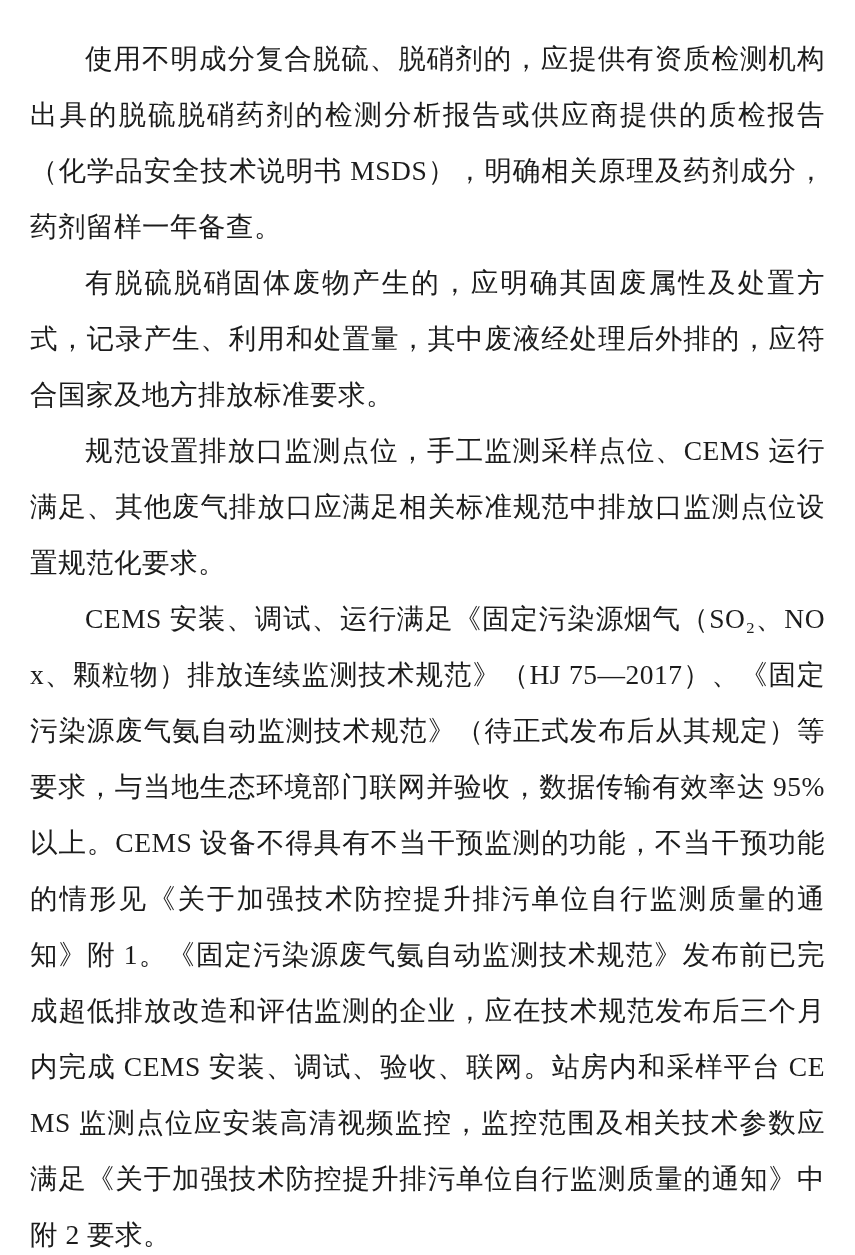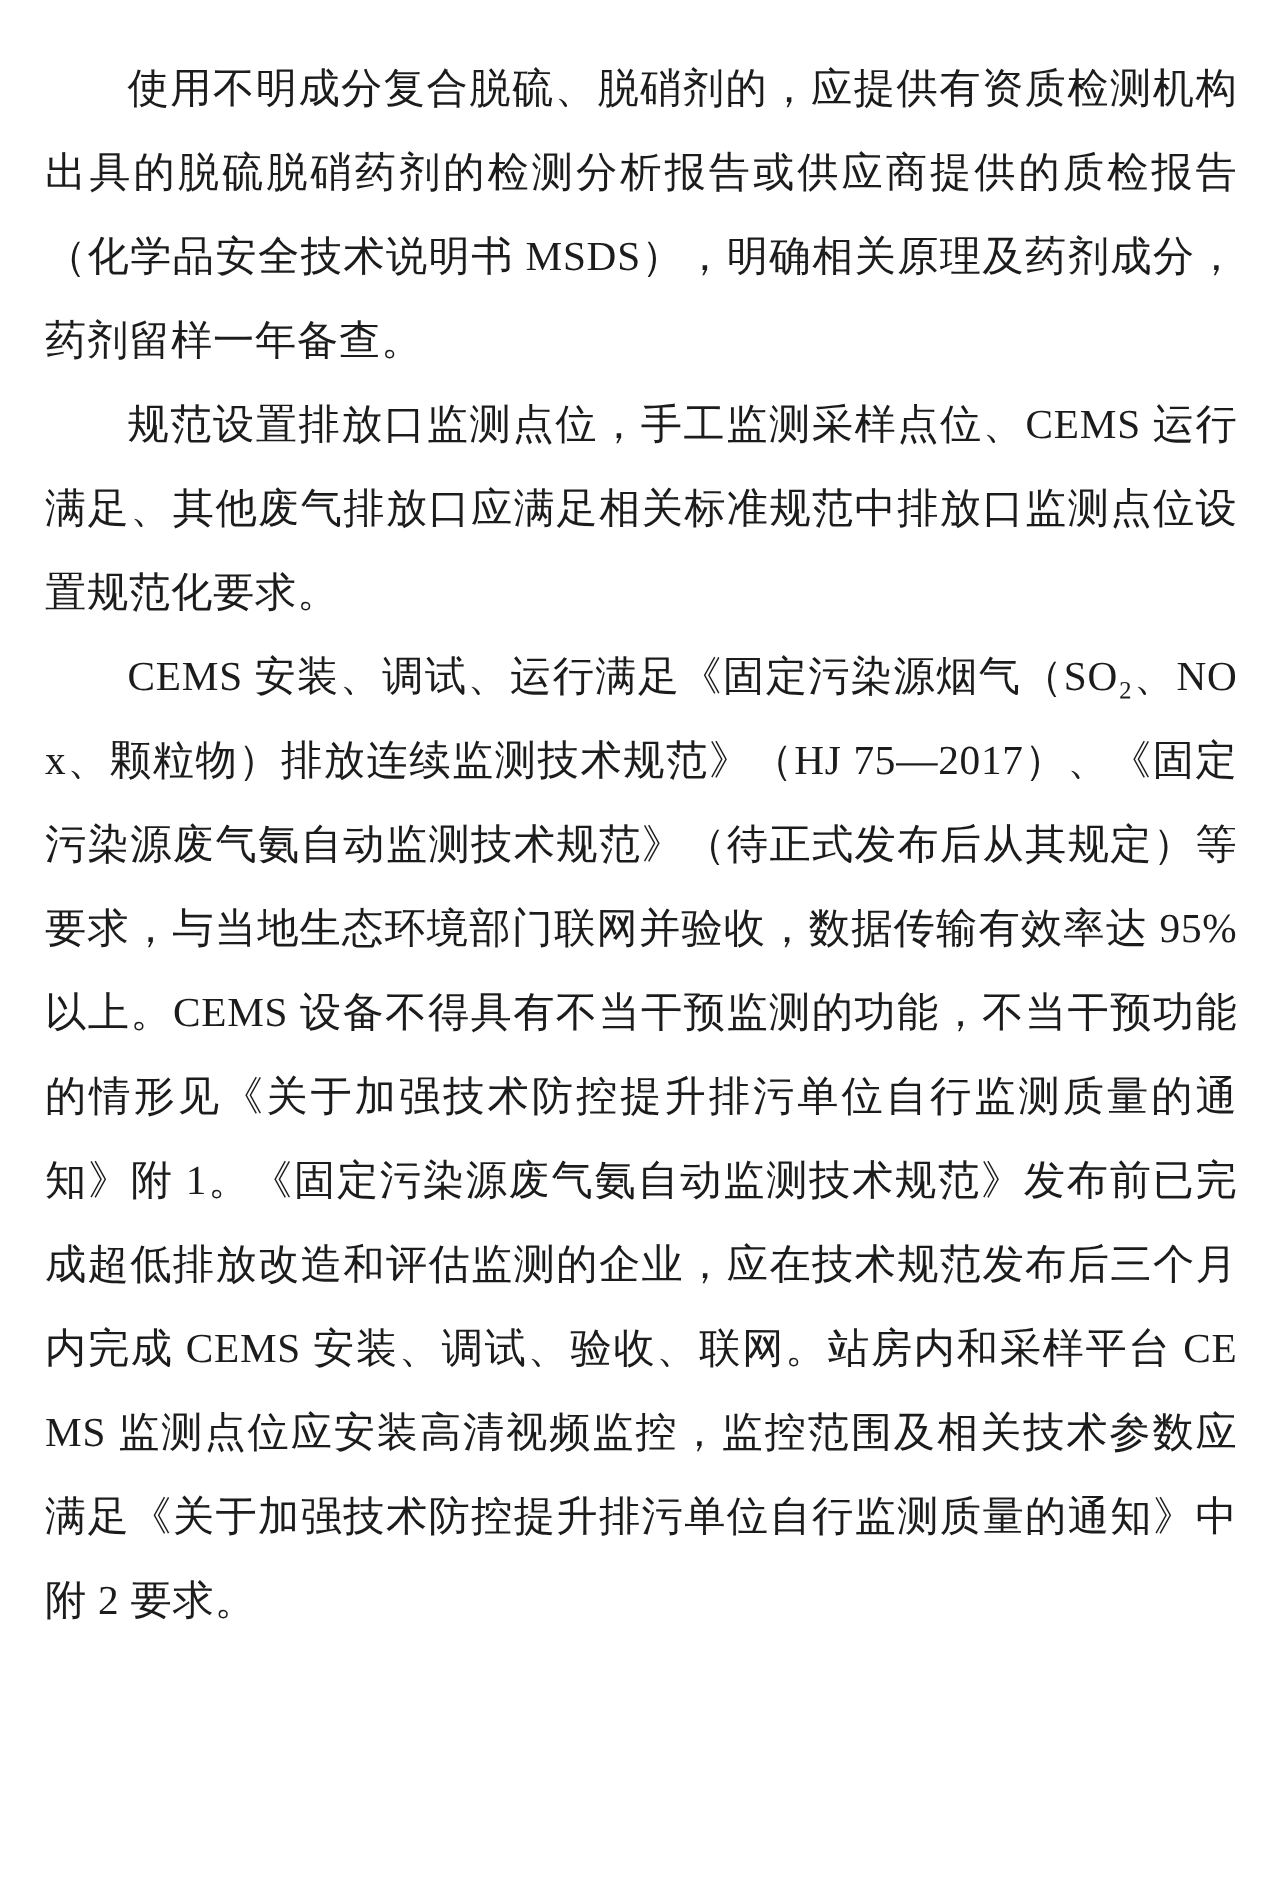--- a/index.html
+++ b/index.html
@@ -31,16 +31,17 @@
     text-indent: 2em;
     letter-spacing: 0.5px;
     word-break: break-all;
   }
 </style>
 </head>
 <body>
 
 <div class="page">
   <p class="para">使用不明成分复合脱硫、脱硝剂的，应提供有资质检测机构出具的脱硫脱硝药剂的检测分析报告或供应商提供的质检报告（化学品安全技术说明书 MSDS），明确相关原理及药剂成分，药剂留样一年备查。</p>
+  <p class="para">有脱硫脱硝固体废物产生的，应明确其固废属性及处置方式，记录产生、利用和处置量，其中废液经处理后外排的，应符合国家及地方排放标准要求。</p>
   <p class="para">规范设置排放口监测点位，手工监测采样点位、CEMS 运行满足、其他废气排放口应满足相关标准规范中排放口监测点位设置规范化要求。</p>
   <p class="para">CEMS 安装、调试、运行满足《固定污染源烟气（SO₂、NOx、颗粒物）排放连续监测技术规范》（HJ 75—2017）、《固定污染源废气氨自动监测技术规范》（待正式发布后从其规定）等要求，与当地生态环境部门联网并验收，数据传输有效率达 95%以上。CEMS 设备不得具有不当干预监测的功能，不当干预功能的情形见《关于加强技术防控提升排污单位自行监测质量的通知》附 1。《固定污染源废气氨自动监测技术规范》发布前已完成超低排放改造和评估监测的企业，应在技术规范发布后三个月内完成 CEMS 安装、调试、验收、联网。站房内和采样平台 CEMS 监测点位应安装高清视频监控，监控范围及相关技术参数应满足《关于加强技术防控提升排污单位自行监测质量的通知》中附 2 要求。</p>
 
 </div>
 
 </body></html>

